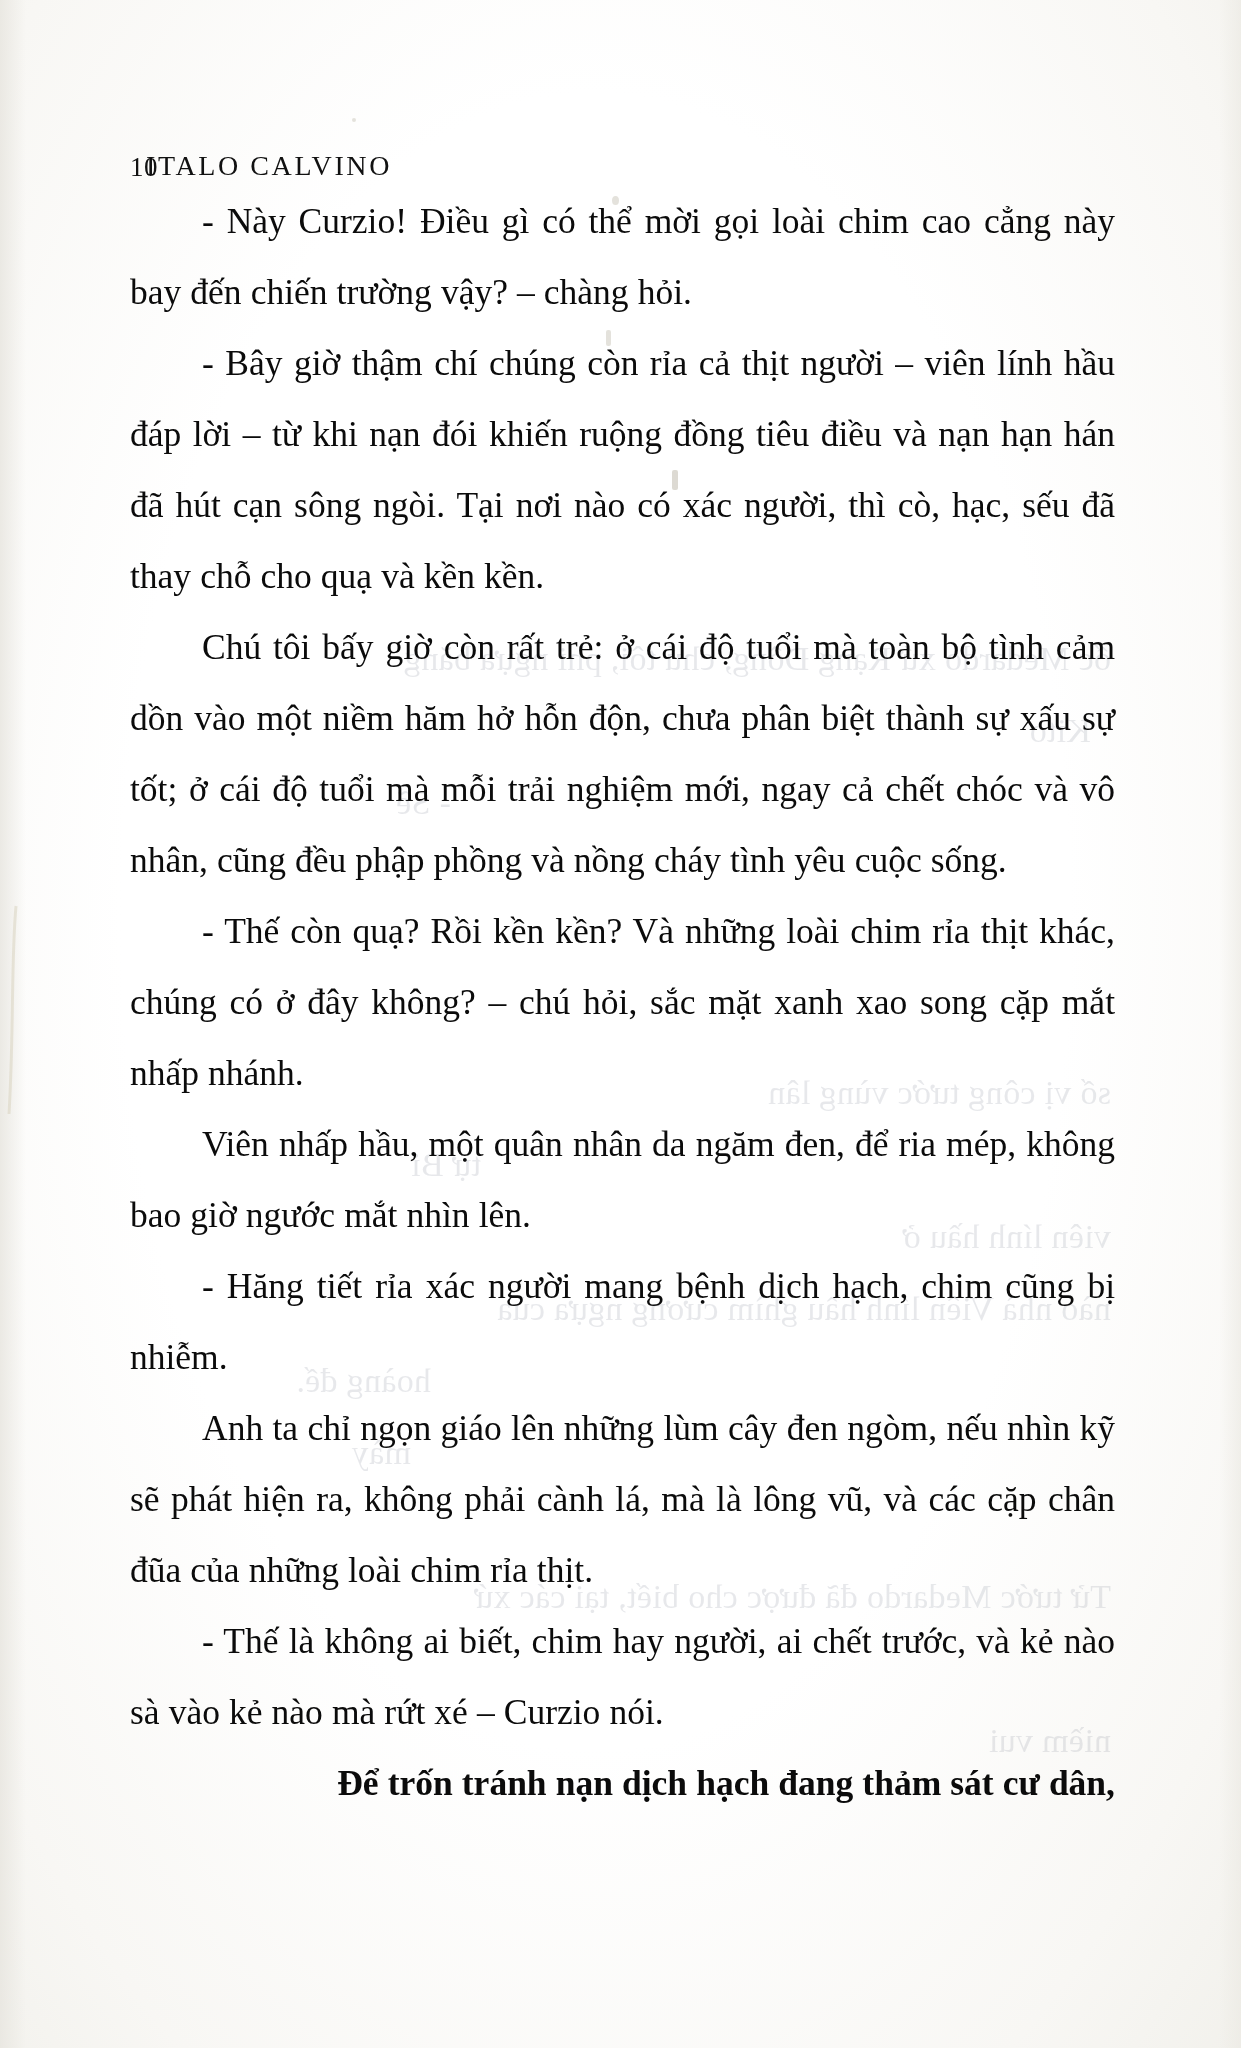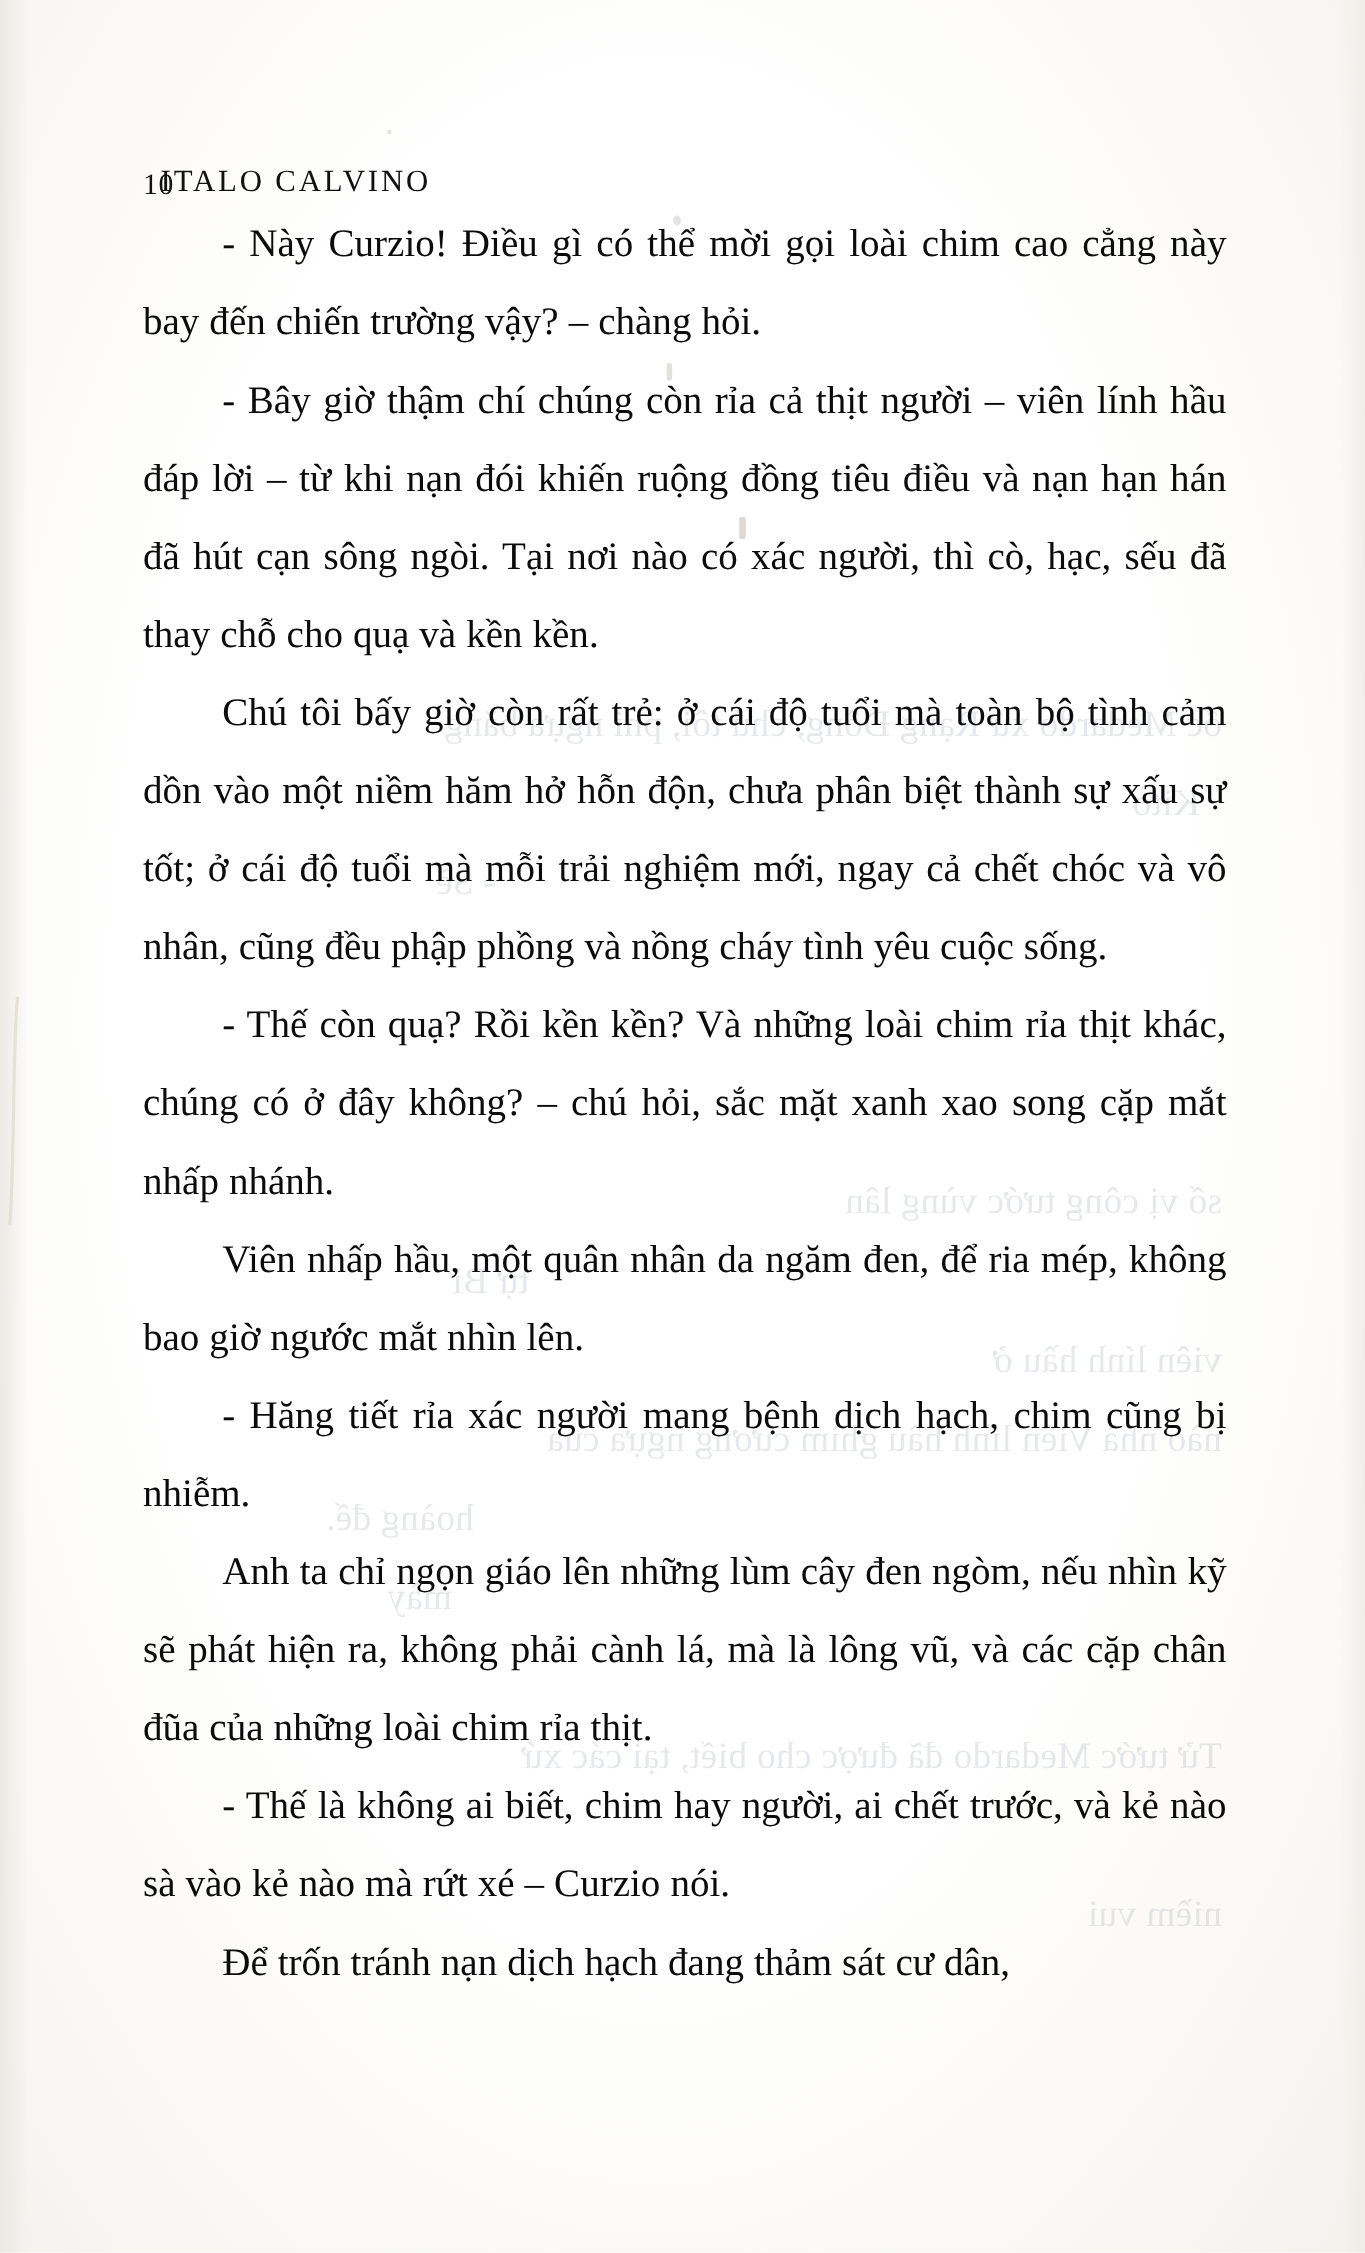--- a/index.html
+++ b/index.html
@@ -101,21 +101,22 @@
     font-size: 35.5px;
     line-height: 71px;
     text-align: justify;
     text-indent: 72px;
     text-justify: inter-word;
     word-spacing: 0.2px;
     color: #0b0b0b;
   }
 
   .para.last-left {
-    text-align: left;
+    text-align: right;
+    font-weight: bold;
   }
 
   
   .ghost-layer {
     position: absolute;
     inset: 0;
     pointer-events: none;
     opacity: 0.105;
     transform: scaleX(-1);
     filter: blur(0.4px);

